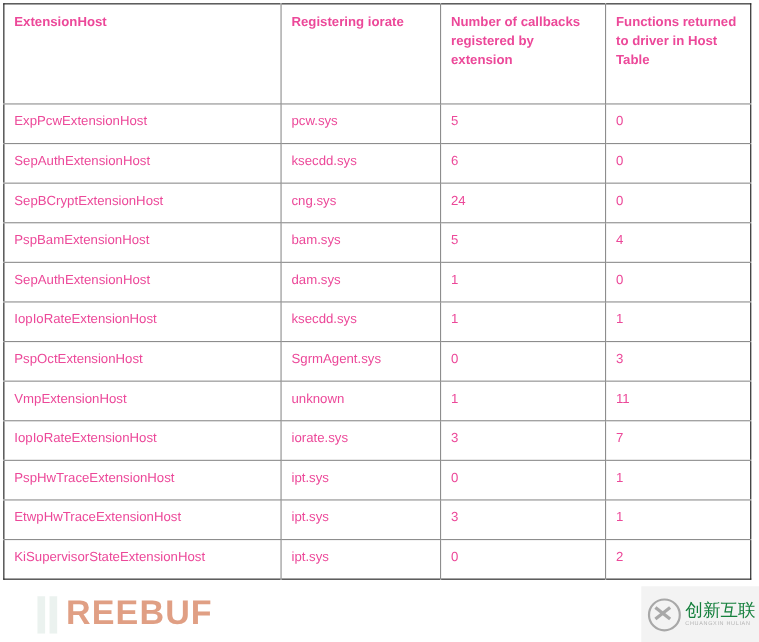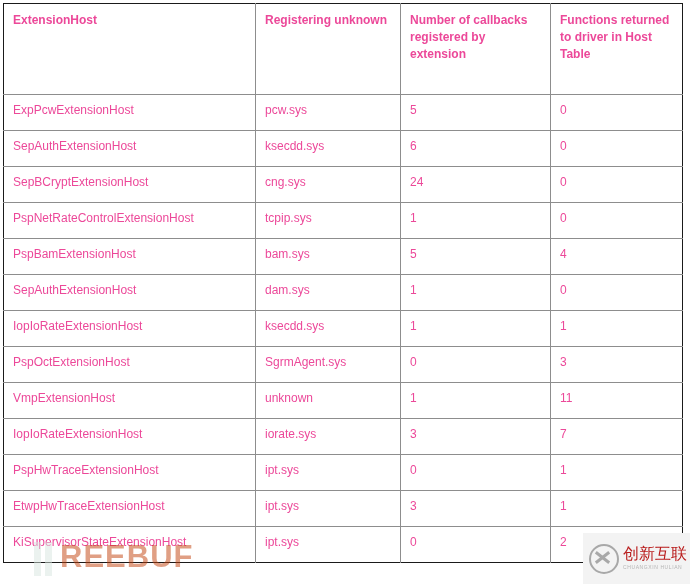--- a/index.html
+++ b/index.html
@@ -145,24 +145,24 @@
   #wm-logo .logo-mark:before { transform: rotate(38deg); }
   #wm-logo .logo-mark:after  { transform: rotate(-38deg); }
   #wm-logo .logo-text {
     margin-left: 4px;
     display: flex;
     flex-direction: column;
     justify-content: center;
   }
   #wm-logo .logo-cn {
     font-size: 16px;
-    color: #b91c1c;
+    color: #15803d;
     line-height: 17px;
     white-space: nowrap;
-    font-family: Liberation Mono, monospace;
+    font-family: Liberation Sans, sans-serif;
   }
   #wm-logo .logo-en {
     font-size: 5px;
     color: #b5b5b5;
     letter-spacing: 0.6px;
     line-height: 7px;
     white-space: nowrap;
   }
 </style>
 </head>
@@ -175,21 +175,21 @@
         <col class="c2">
         <col class="c3">
         <col class="c4">
     </colgroup>
     <thead>
       <tr>
         <th>
           <span class="hdr-txt">ExtensionHost</span>
         </th>
         <th>
-          <span class="hdr-txt">Registering unknown</span>
+          <span class="hdr-txt">Registering iorate</span>
         </th>
         <th>
           <span class="hdr-txt">Number of callbacks registered by extension</span>
         </th>
         <th>
           <span class="hdr-txt">Functions returned to driver in Host Table</span>
         </th>
       </tr>
     </thead>
     <tbody id="table-body">
@@ -202,26 +202,20 @@
         <tr>
           <td>SepAuthExtensionHost</td>
           <td>ksecdd.sys</td>
           <td>6</td>
           <td>0</td>
         </tr>
         <tr>
           <td>SepBCryptExtensionHost</td>
           <td>cng.sys</td>
           <td>24</td>
-          <td>0</td>
-        </tr>
-        <tr>
-          <td>PspNetRateControlExtensionHost</td>
-          <td>tcpip.sys</td>
-          <td>1</td>
           <td>0</td>
         </tr>
         <tr>
           <td>PspBamExtensionHost</td>
           <td>bam.sys</td>
           <td>5</td>
           <td>4</td>
         </tr>
         <tr>
           <td>SepAuthExtensionHost</td>

